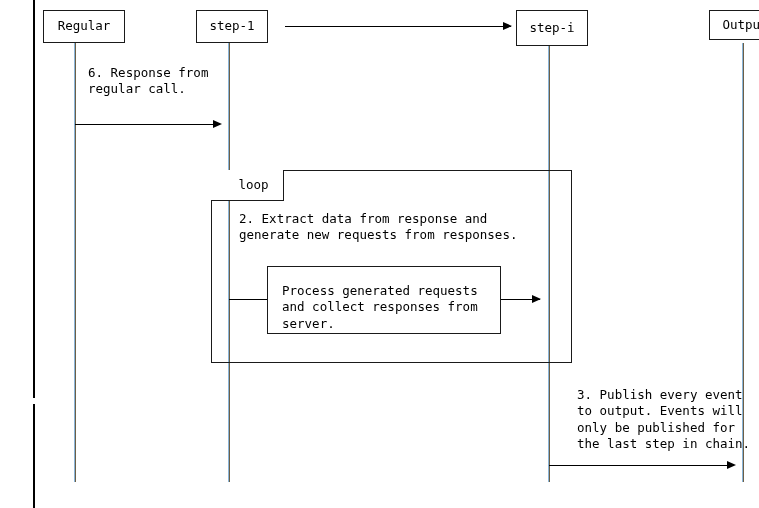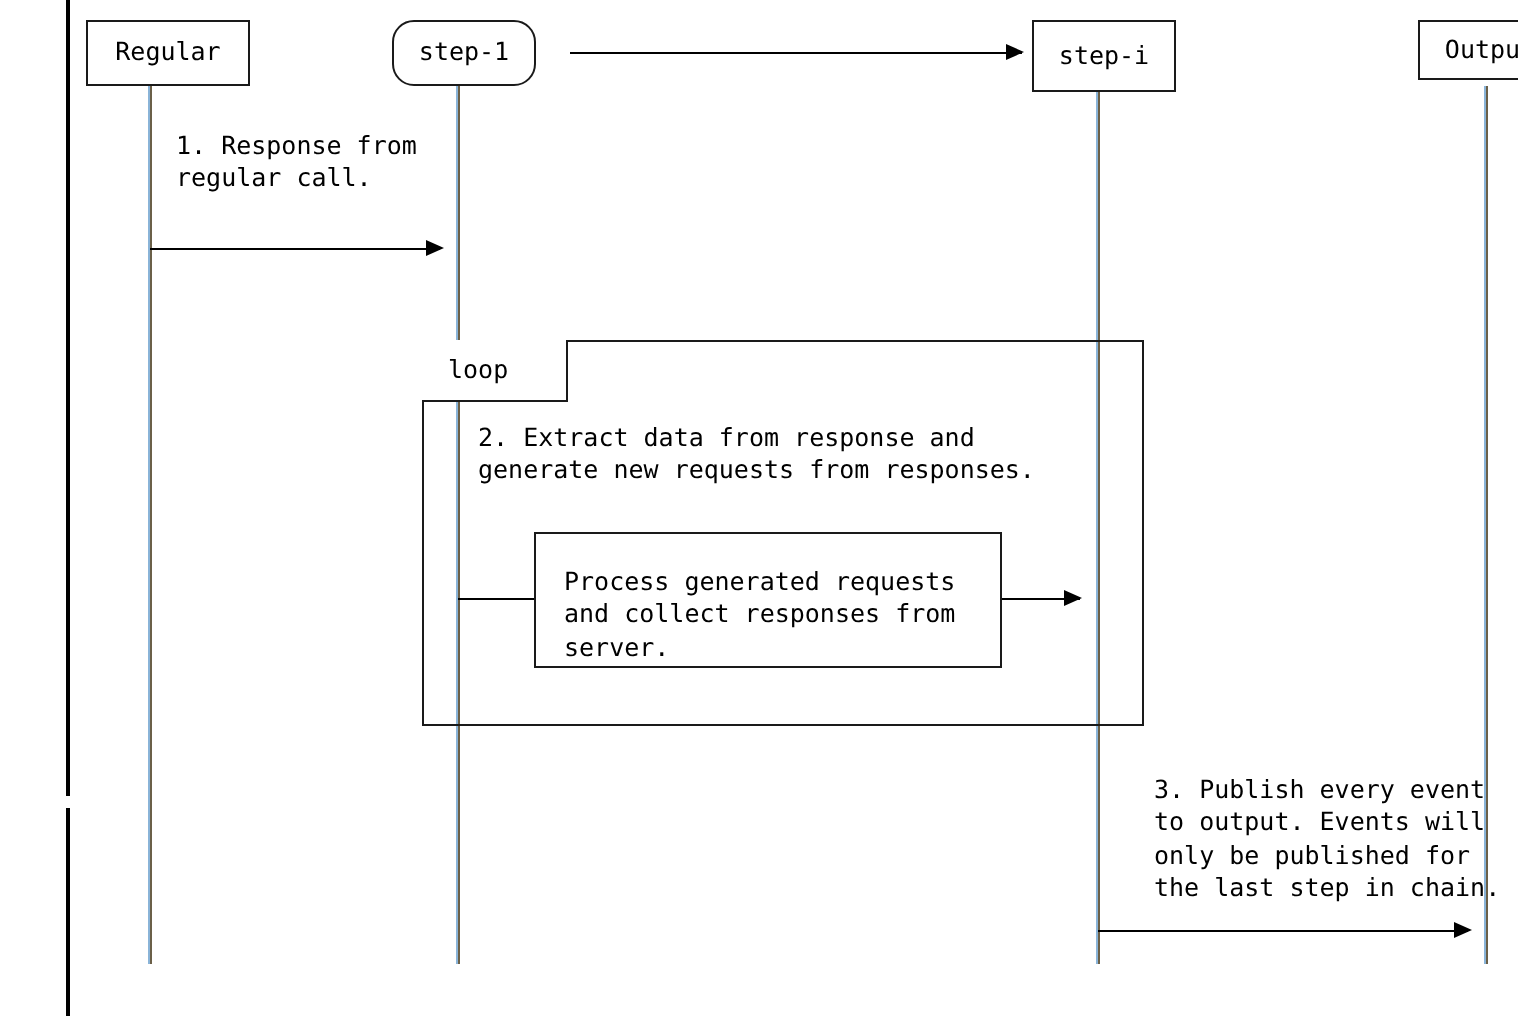--- a/index.html
+++ b/index.html
@@ -90,20 +90,21 @@
     border-top: none;
     border-left: none;
     background: #ffffff;
     display: flex;
     align-items: center;
     font-size: 12.5px;
     line-height: 1;
     color: #000000;
     padding-left: 13px;
     white-space: nowrap;
+    justify-content: center;
   }
 
   
   .msg-box {
     position: absolute;
     box-sizing: border-box;
     border: 1px solid #1a1a1a;
     background: #ffffff;
     font-size: 12.5px;
     line-height: 16.3px;
@@ -121,34 +122,34 @@
   <div class="page-edge" style="top:404px; height:104px;"></div>
 
   <div class="lifeline" style="left:42px; top:43px; height:439px;"></div>
   <div class="lifeline" style="left:196px; top:43px; height:439px;"></div>
   <div class="lifeline" style="left:516px; top:43px; height:439px;"></div>
   <div class="lifeline" style="left:710px; top:43px; height:439px;"></div>
 
   <div class="participant" style="left:10px; top:10px; width:82px; height:33px;">
     <span>Regular</span>
   </div>
-  <div class="participant" style="left:163px; top:10px; width:72px; height:33px;border-radius:11px;">
+  <div class="participant" style="left:163px; top:10px; width:72px; height:33px;">
     <span>step-1</span>
   </div>
   <div class="participant" style="left:483px; top:10px; width:72px; height:36px;">
     <span>step-i</span>
   </div>
   <div class="participant" style="left:676px; top:10px; width:72px; height:30px;">
     <span>Output</span>
   </div>
 
   <div class="msg-line" style="left:252px; top:26px; width:226px;"></div>
   <div class="msg-head" style="left:470px; top:22px;"></div>
 
-  <div class="note" style="left:55px; top:65px;">1. Response from
+  <div class="note" style="left:55px; top:65px;">6. Response from
 regular call.</div>
   <div class="msg-line" style="left:42px; top:124px; width:145px;"></div>
   <div class="msg-head" style="left:180px; top:120px;"></div>
 
   <div class="frame" style="left:178px; top:170px; width:361px; height:193px;"></div>
   <div class="frame-label" style="left:178px; top:170px; width:73px; height:31px;">
     <span>loop</span>
   </div>
 
   <div class="note" style="left:206px; top:211px;">2. Extract data from response and

